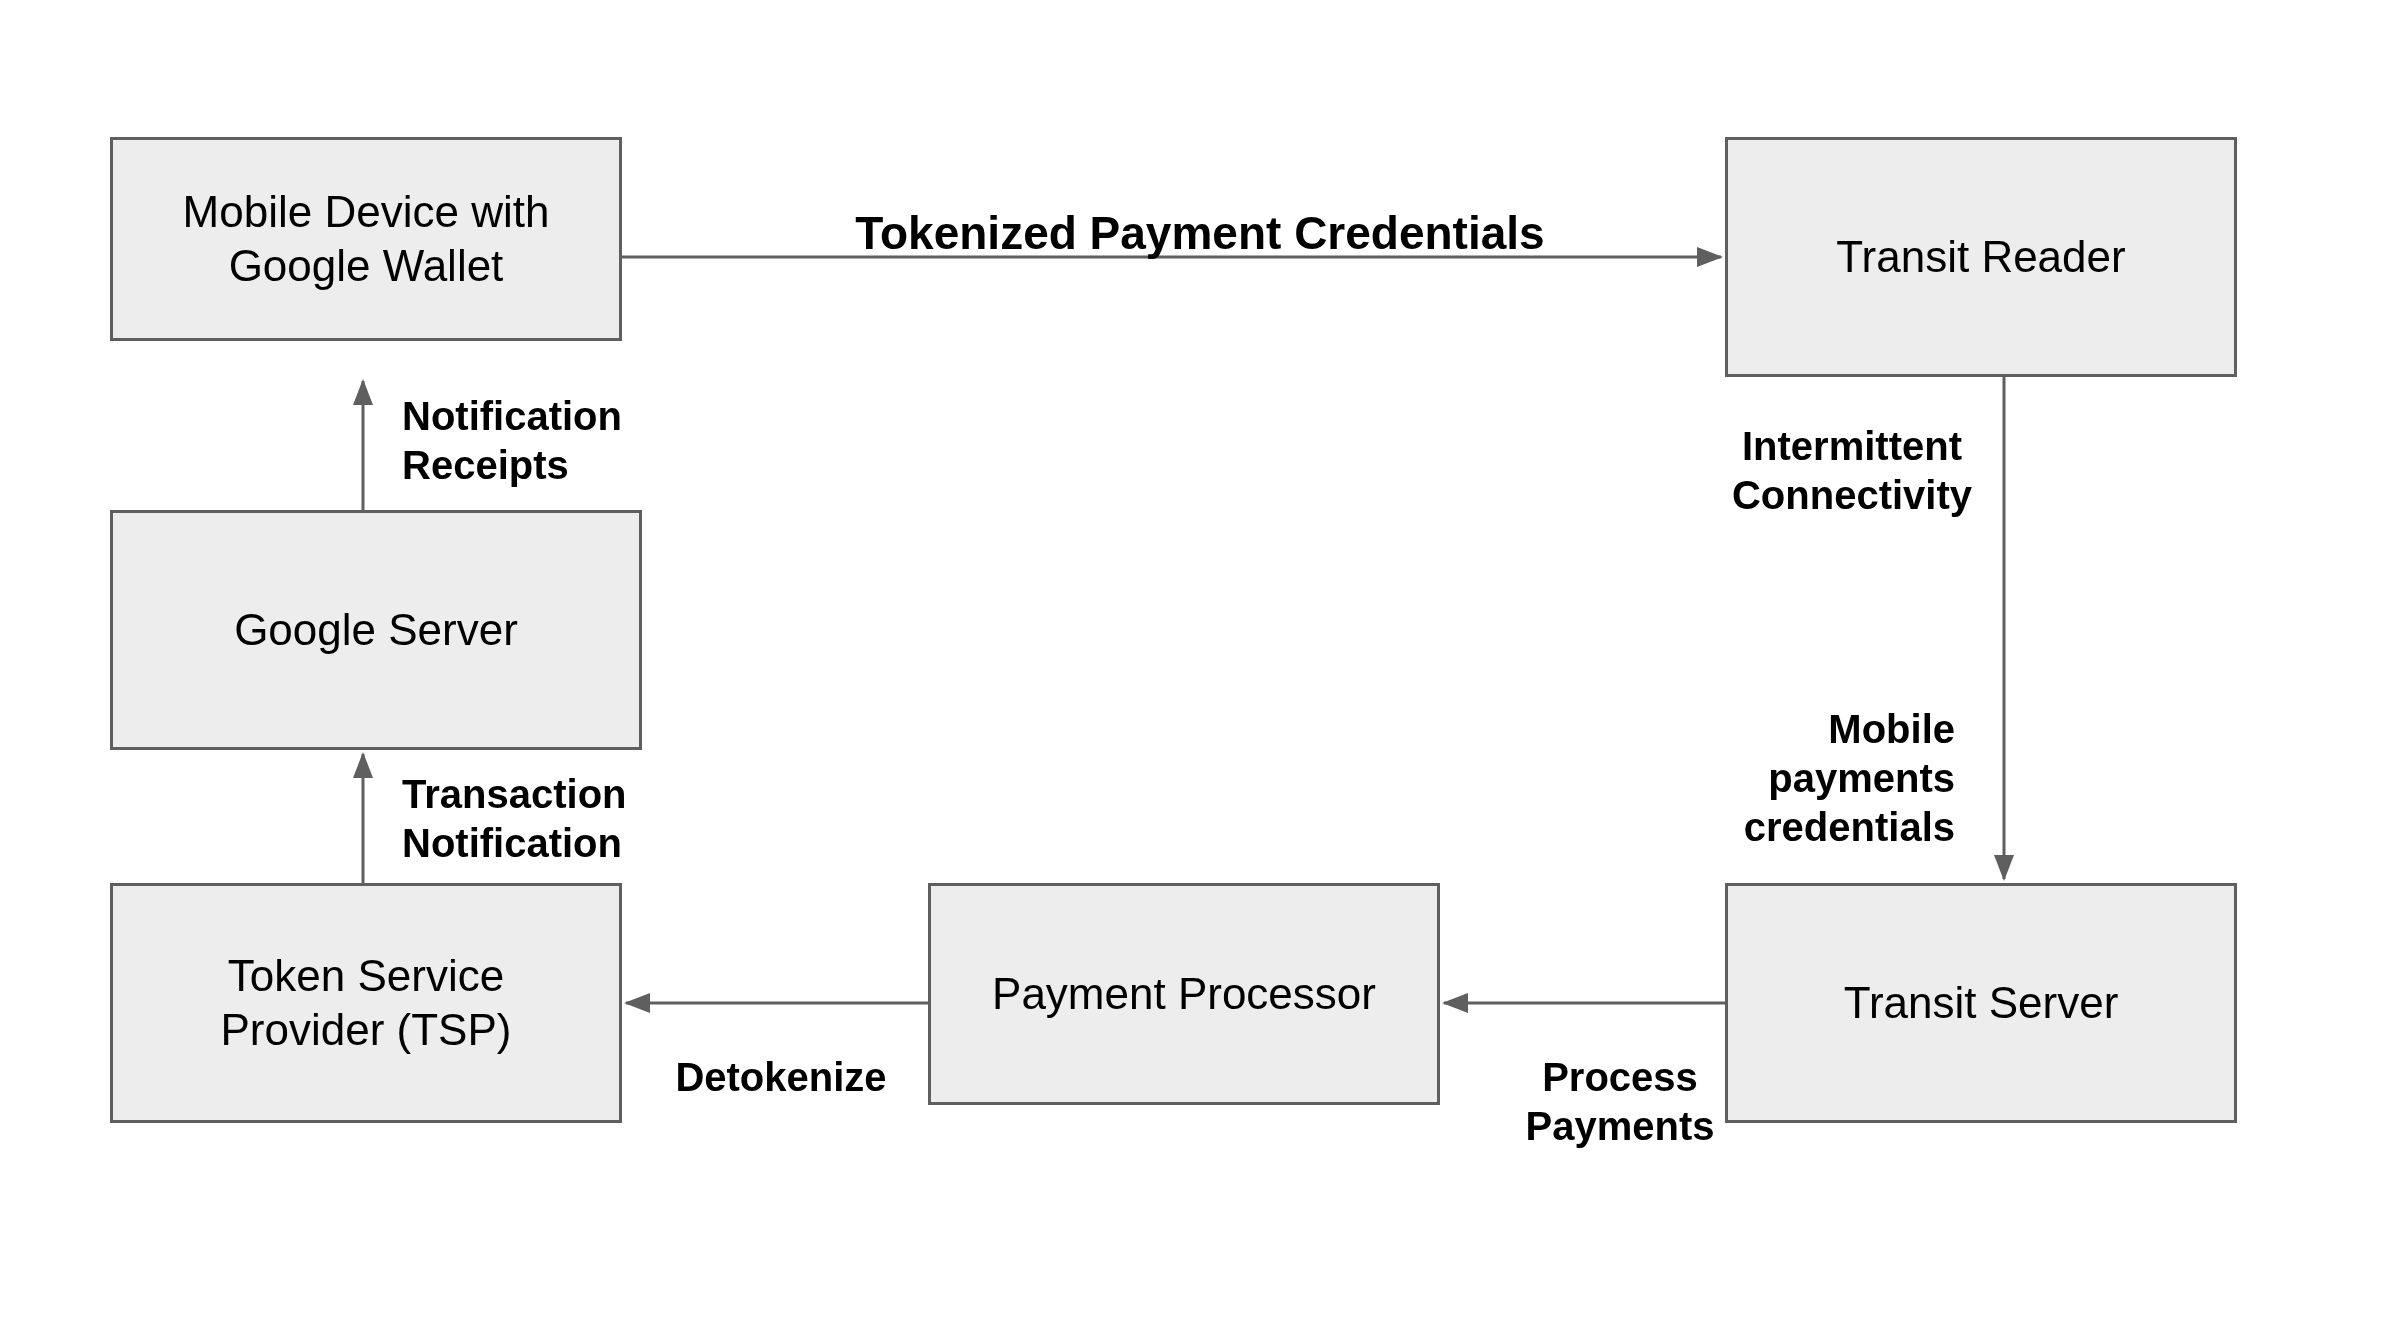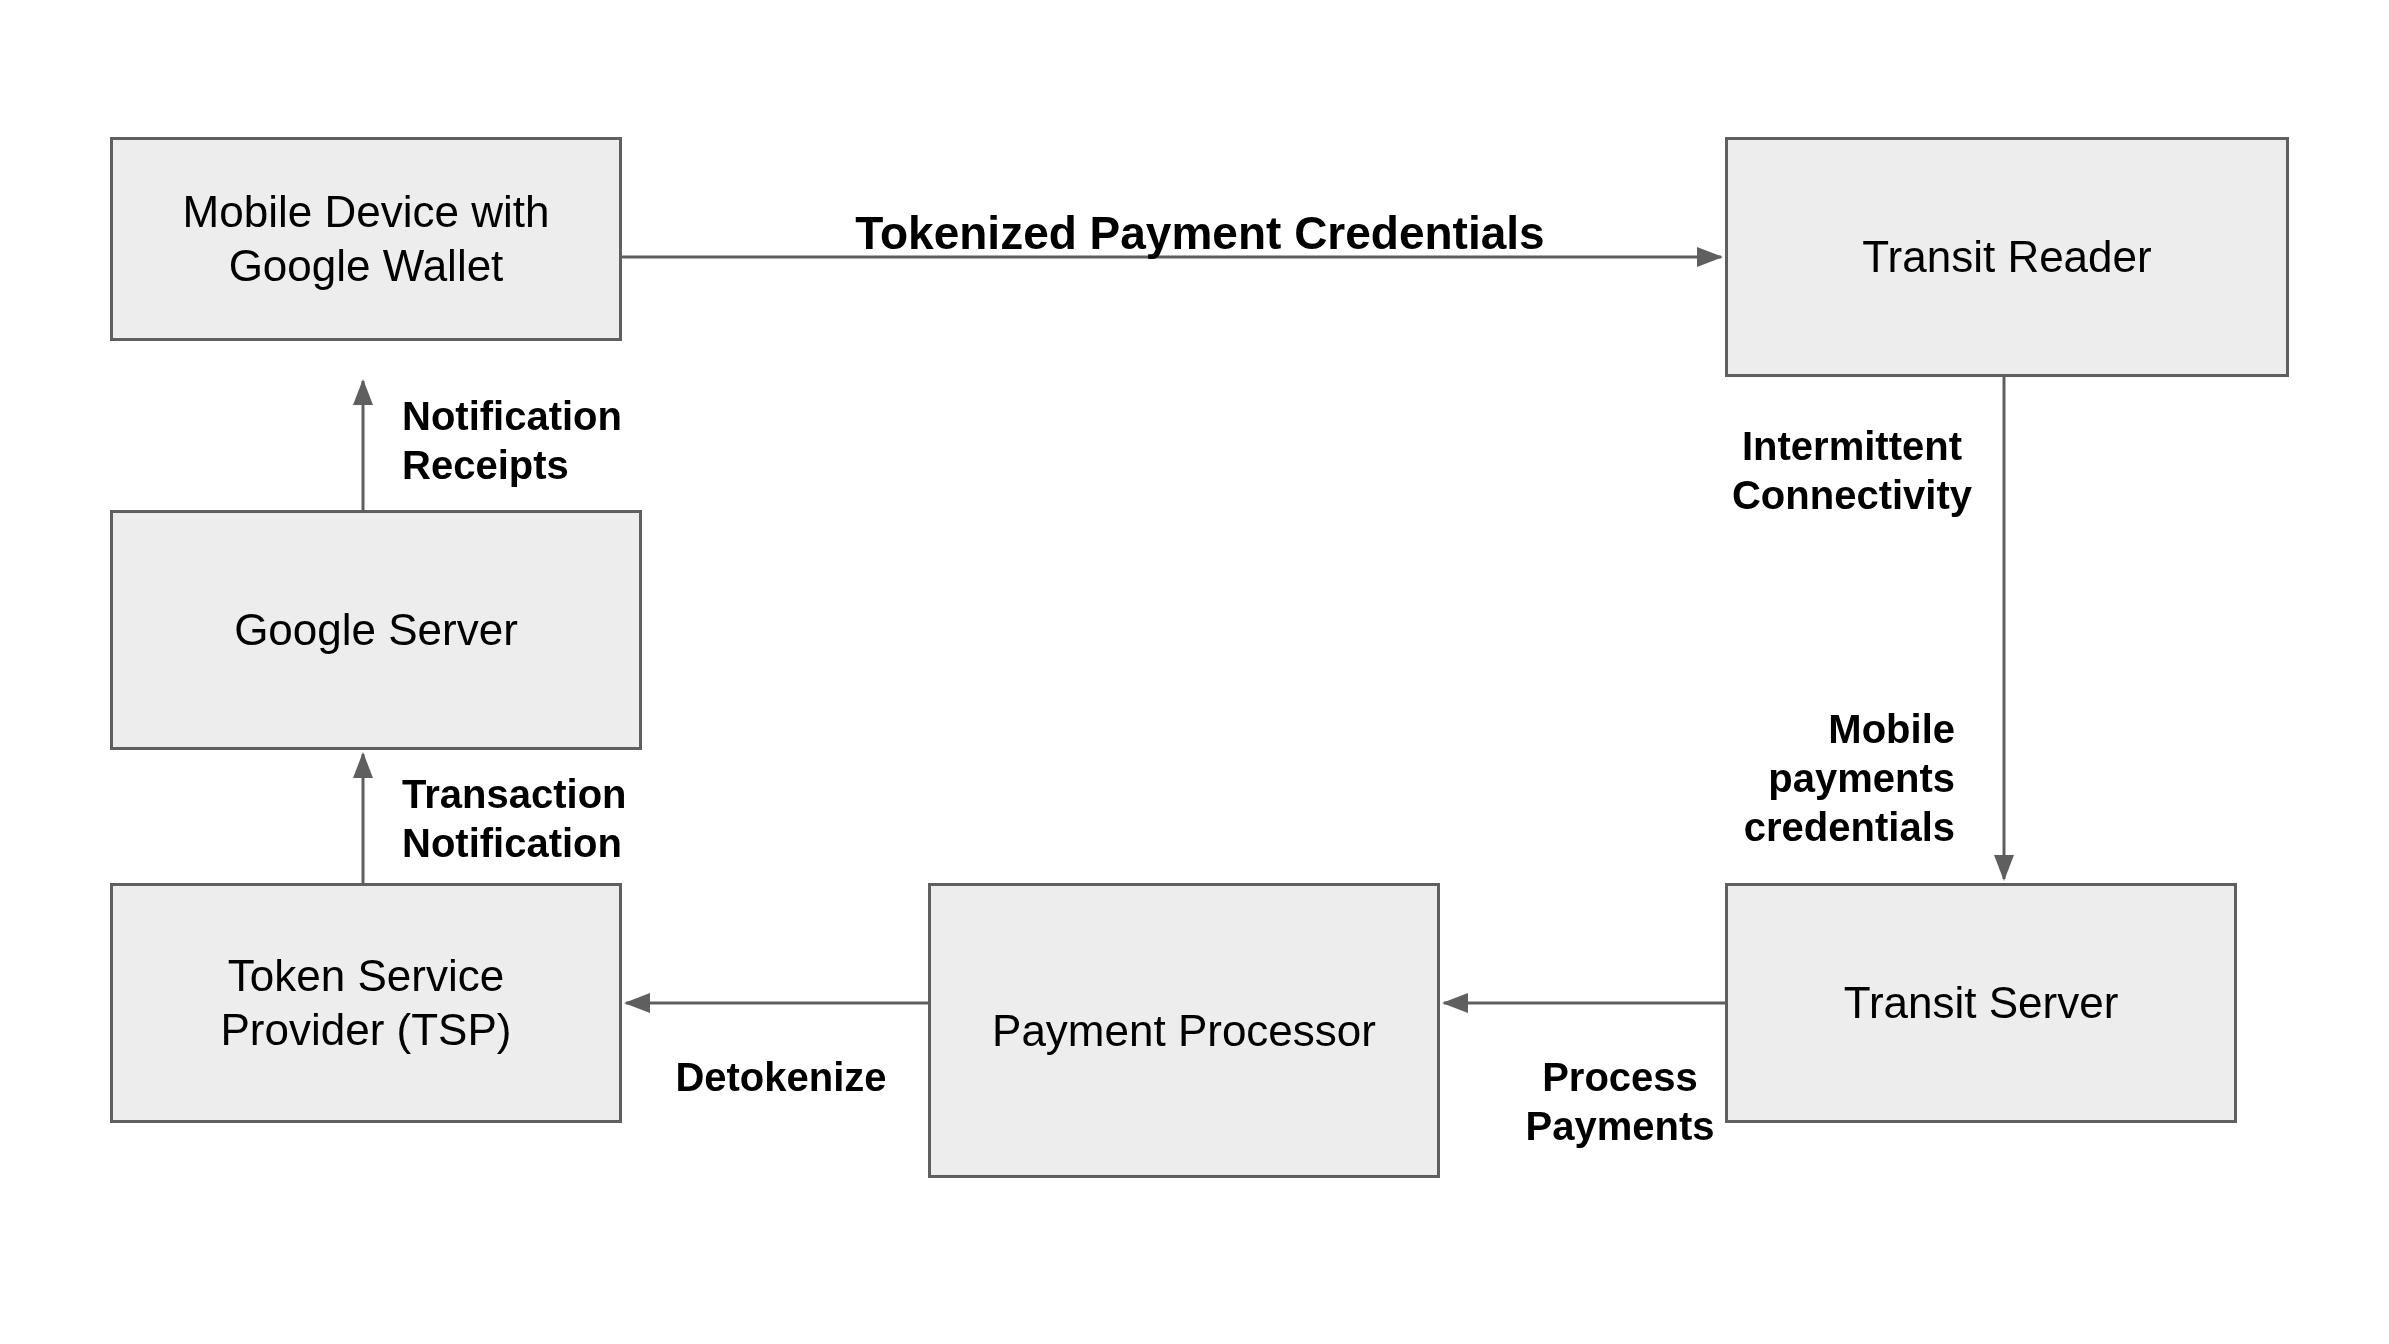--- a/index.html
+++ b/index.html
@@ -55,34 +55,34 @@
     <line x1="928" y1="1003" x2="626" y2="1003" stroke="#5f5f5f" stroke-width="3" marker-end="url(#ah)"></line>
     <line x1="363" y1="883" x2="363" y2="754" stroke="#5f5f5f" stroke-width="3" marker-end="url(#ah)"></line>
     <line x1="363" y1="510" x2="363" y2="381" stroke="#5f5f5f" stroke-width="3" marker-end="url(#ah)"></line>
   </svg>
 
   <div class="node" style="left:110px;top:137px;width:512px;height:204px;">
     <span>Mobile Device with
 Google Wallet</span>
   </div>
 
-  <div class="node" style="left:1725px;top:137px;width:564px;height:240px;">
+  <div class="node" style="left:1725px;top:137px;width:512px;height:240px;">
     <span>Transit Reader</span>
   </div>
 
   <div class="node" style="left:110px;top:510px;width:532px;height:240px;">
     <span>Google Server</span>
   </div>
 
   <div class="node" style="left:110px;top:883px;width:512px;height:240px;">
     <span>Token Service
 Provider (TSP)</span>
   </div>
 
-  <div class="node" style="left:928px;top:883px;width:512px;height:295px;">
+  <div class="node" style="left:928px;top:883px;width:512px;height:222px;">
     <span>Payment Processor</span>
   </div>
 
   <div class="node" style="left:1725px;top:883px;width:512px;height:240px;">
     <span>Transit Server</span>
   </div>
 
   <div class="edge-label heading ta-center" style="left:790px;top:178px;width:820px;">Tokenized Payment Credentials</div>
 
   <div class="edge-label ta-center" style="right:417px;top:395px;">Intermittent

